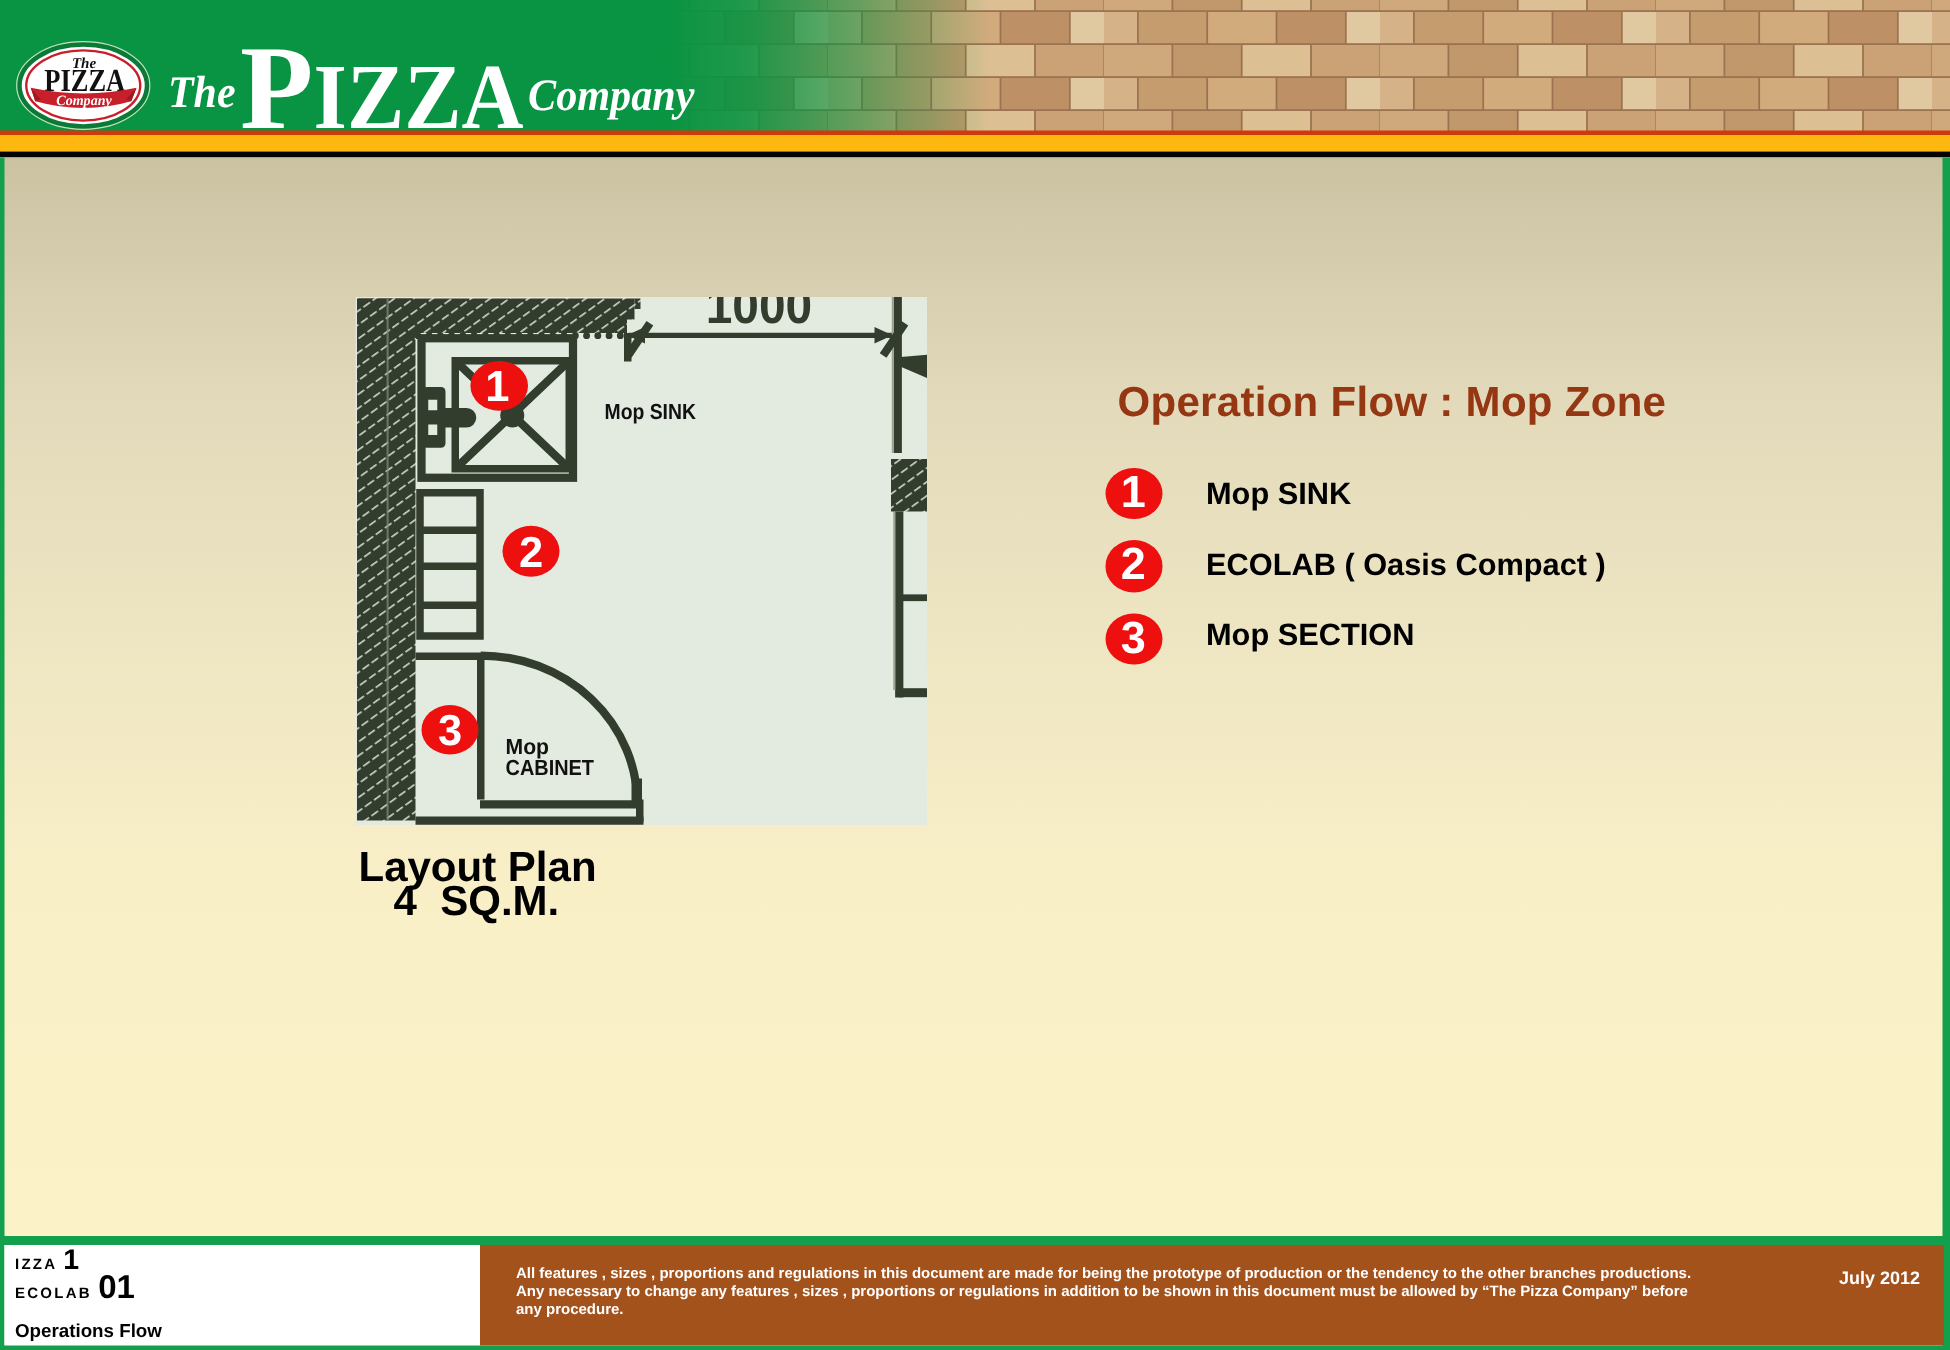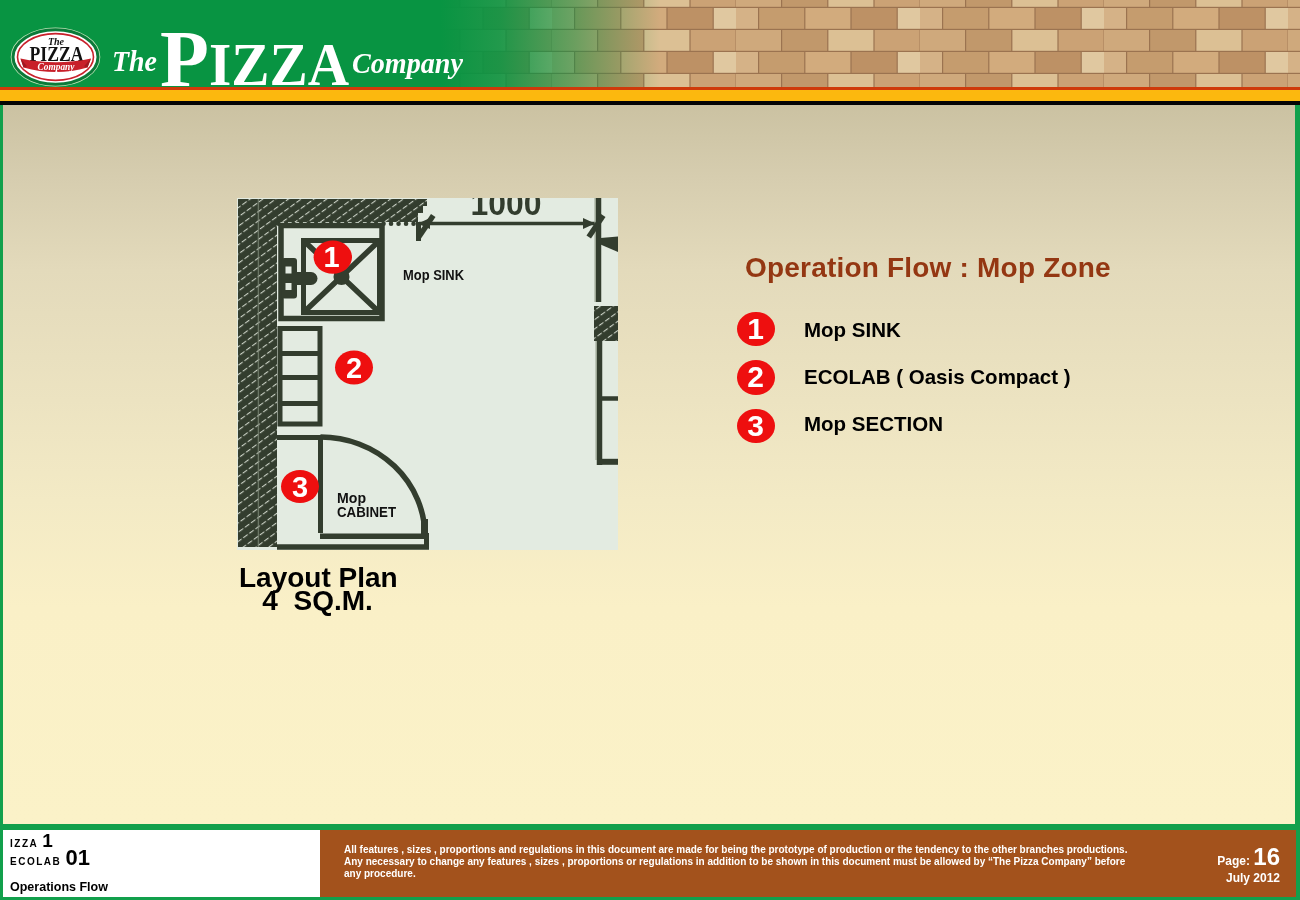--- a/index.html
+++ b/index.html
@@ -182,15 +182,14 @@
 <div class="abs" id="fwhite"></div>
 <div class="abs" id="fbrown"></div>
 <div class="abs" id="fbottom"></div>
 <div class="abs" id="partbox">
   <div style="height:15px;"><span style="font-size:10px;font-weight:bold;letter-spacing:1.5px;">IZZA </span><span style="font-size:19px;font-weight:bold;">1</span></div>
   <div style="height:15px;"><span style="font-size:10px;font-weight:bold;letter-spacing:1.5px;">ECOLAB </span><span style="font-size:22px;font-weight:bold;">01</span></div>
   <div style="font-size:12.5px;font-weight:bold;margin-top:20px;">Operations Flow</div>
 </div>
 <div class="abs" id="disc">All features , sizes , proportions and regulations in this document are made for being the prototype of production or the tendency to the other branches productions.<br>Any necessary to change any features , sizes , proportions or regulations in addition to be shown in this document must be allowed by “The Pizza Company” before<br>any procedure.</div>
 <div class="abs" id="pagebox">
-  <div style="line-height:22px;"><span style="font-size:12px;font-weight:bold;">Page: </span><span style="font-size:24px;font-weight:bold;">16</span></div>
   <div style="font-size:12px;font-weight:bold;line-height:13px;">July 2012</div>
 </div>
 
 </body></html>

